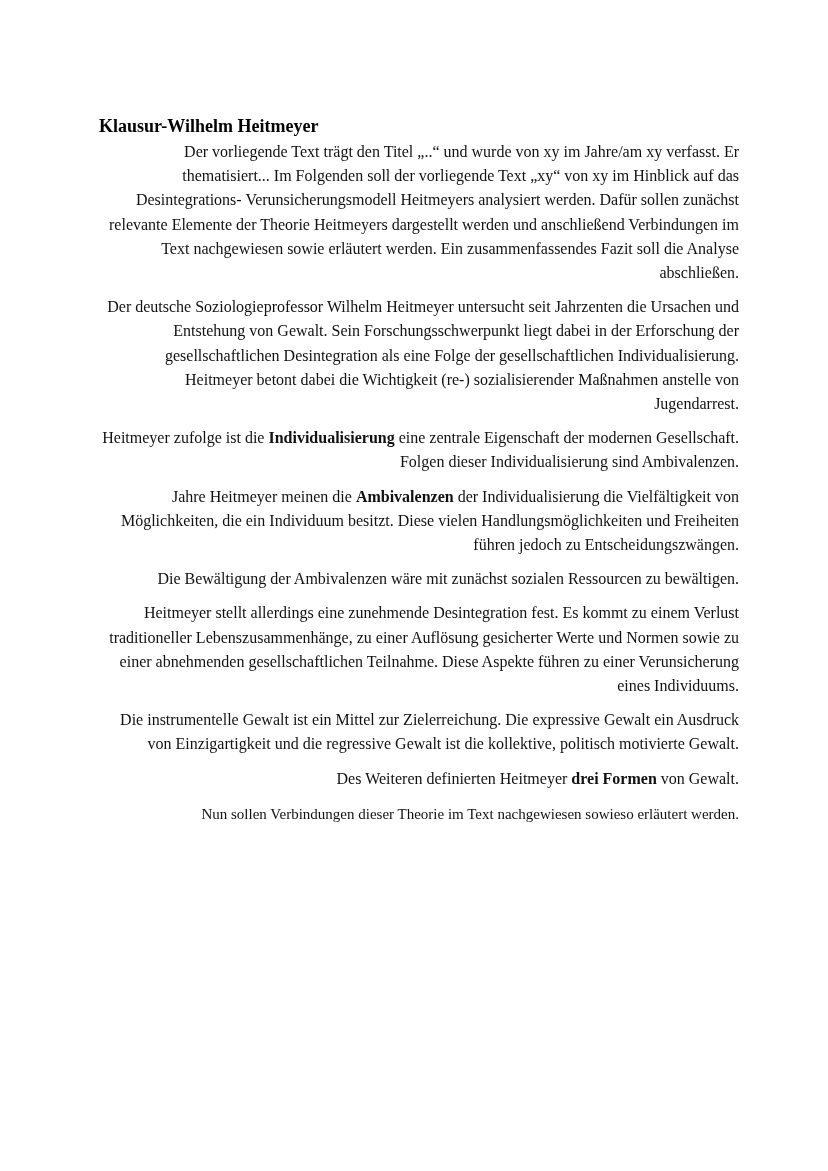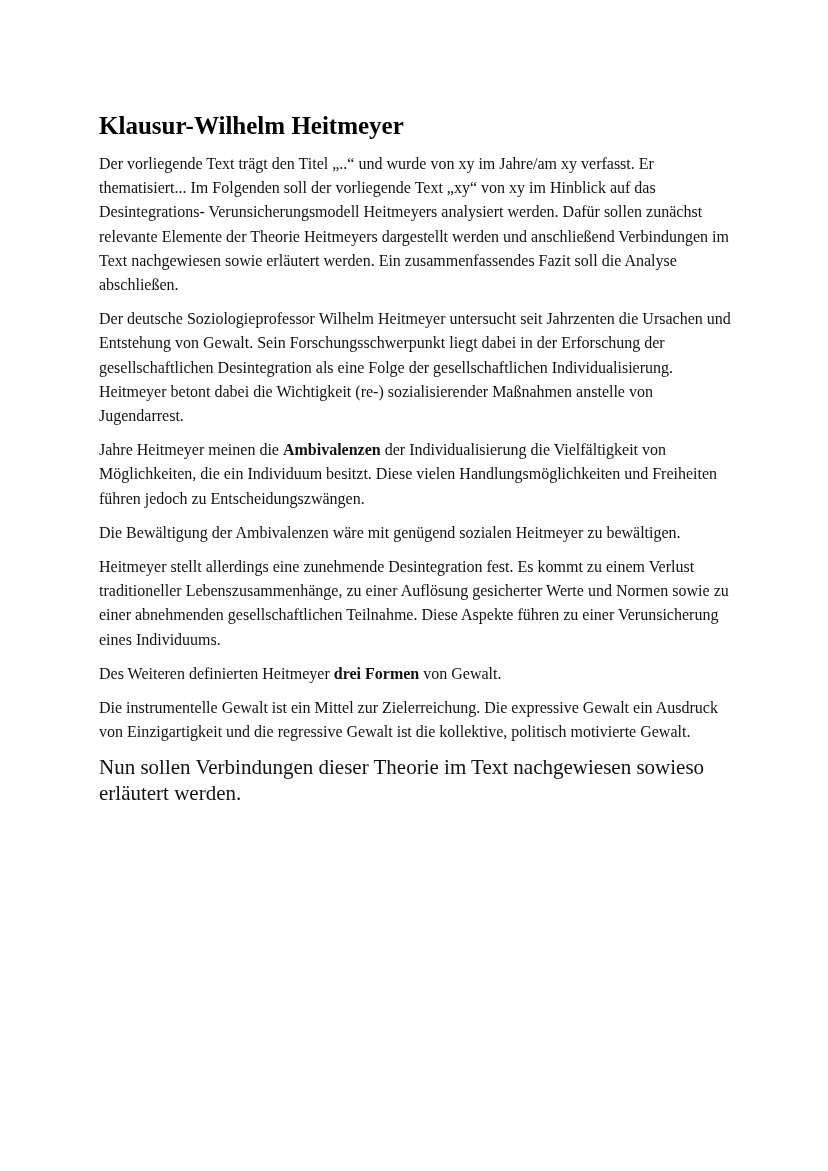--- a/index.html
+++ b/index.html
@@ -3,47 +3,49 @@
   <meta charset="utf-8">
   <style>
     html, body { margin: 0; padding: 0; background: #ffffff; }
     body { width: 828px; height: 1171px; position: relative; overflow: hidden; }
     .page {
       position: absolute; left: 99px; top: 112px; width: 640px;
       font-family: "Liberation Serif", serif; color: #111111;
     }
     h1 {
       font-family: "Liberation Serif", serif;
-      font-size: 25px; font-weight: bold; margin: 0 0 12px 0; line-height: 28px;
+      font-size: 18px; font-weight: bold; margin: 0 0 0 0; line-height: 28px;
       color: #000;
     }
     p {
       font-size: 16px; line-height: 24.2px; margin: 0 0 10px 0;
       white-space: normal;
+      text-align: right;
     }
-    p.large { font-size: 21px; line-height: 26px; margin-bottom: 10px; }
+    p.large { font-size: 15px; line-height: 26px; margin-bottom: 10px; }
     b { font-weight: bold; }
   </style>
 </head>
 <body>
 
 <div class="page">
   <h1>Klausur-Wilhelm Heitmeyer</h1>
 
   <p>Der vorliegende Text trägt den Titel „..“ und wurde von xy im Jahre/am xy verfasst. Er thematisiert... Im Folgenden soll der vorliegende Text „xy“ von xy im Hinblick auf das Desintegrations- Verunsicherungsmodell Heitmeyers analysiert werden. Dafür sollen zunächst relevante Elemente der Theorie Heitmeyers dargestellt werden und anschließend Verbindungen im Text nachgewiesen sowie erläutert werden. Ein zusammenfassendes Fazit soll die Analyse abschließen.</p>
 
   <p>Der deutsche Soziologieprofessor Wilhelm Heitmeyer untersucht seit Jahrzenten die Ursachen und Entstehung von Gewalt. Sein Forschungsschwerpunkt liegt dabei in der Erforschung der gesellschaftlichen Desintegration als eine Folge der gesellschaftlichen Individualisierung. Heitmeyer betont dabei die Wichtigkeit (re-) sozialisierender Maßnahmen anstelle von Jugendarrest.</p>
 
+  <p><span>Heitmeyer zufolge ist die </span><b>Individualisierung</b><span> eine zentrale Eigenschaft der modernen Gesellschaft. Folgen dieser Individualisierung sind Ambivalenzen.</span></p>
 
   <p><span>Jahre Heitmeyer meinen die </span><b>Ambivalenzen</b><span> der Individualisierung die Vielfältigkeit von Möglichkeiten, die ein Individuum besitzt. Diese vielen Handlungsmöglichkeiten und Freiheiten führen jedoch  zu Entscheidungszwängen.</span></p>
 
 
-  <p>Die Bewältigung der Ambivalenzen wäre mit genügend sozialen Heitmeyer zu bewältigen.</p>
+  <p>Die Bewältigung der Ambivalenzen wäre mit zunächst sozialen Ressourcen zu bewältigen.</p>
 
   <p>Heitmeyer stellt allerdings eine zunehmende Desintegration fest. Es kommt zu einem Verlust traditioneller Lebenszusammenhänge, zu einer Auflösung gesicherter Werte und Normen sowie zu einer abnehmenden gesellschaftlichen Teilnahme. Diese Aspekte führen zu einer Verunsicherung eines Individuums.</p>
 
+  <p>Die instrumentelle Gewalt ist ein Mittel zur Zielerreichung. Die expressive Gewalt ein Ausdruck von Einzigartigkeit und die regressive Gewalt ist die kollektive, politisch motivierte Gewalt.</p>
+
   <p><span>Des Weiteren definierten Heitmeyer </span><b>drei Formen</b><span> von Gewalt.</span></p>
-
-  <p>Die instrumentelle Gewalt ist ein Mittel zur Zielerreichung. Die expressive Gewalt ein Ausdruck von Einzigartigkeit und die regressive Gewalt ist die kollektive, politisch motivierte Gewalt.</p>
 
   <p class="large">Nun sollen Verbindungen dieser Theorie im Text nachgewiesen sowieso erläutert werden.</p>
 
 </div>
 
 </body></html>

